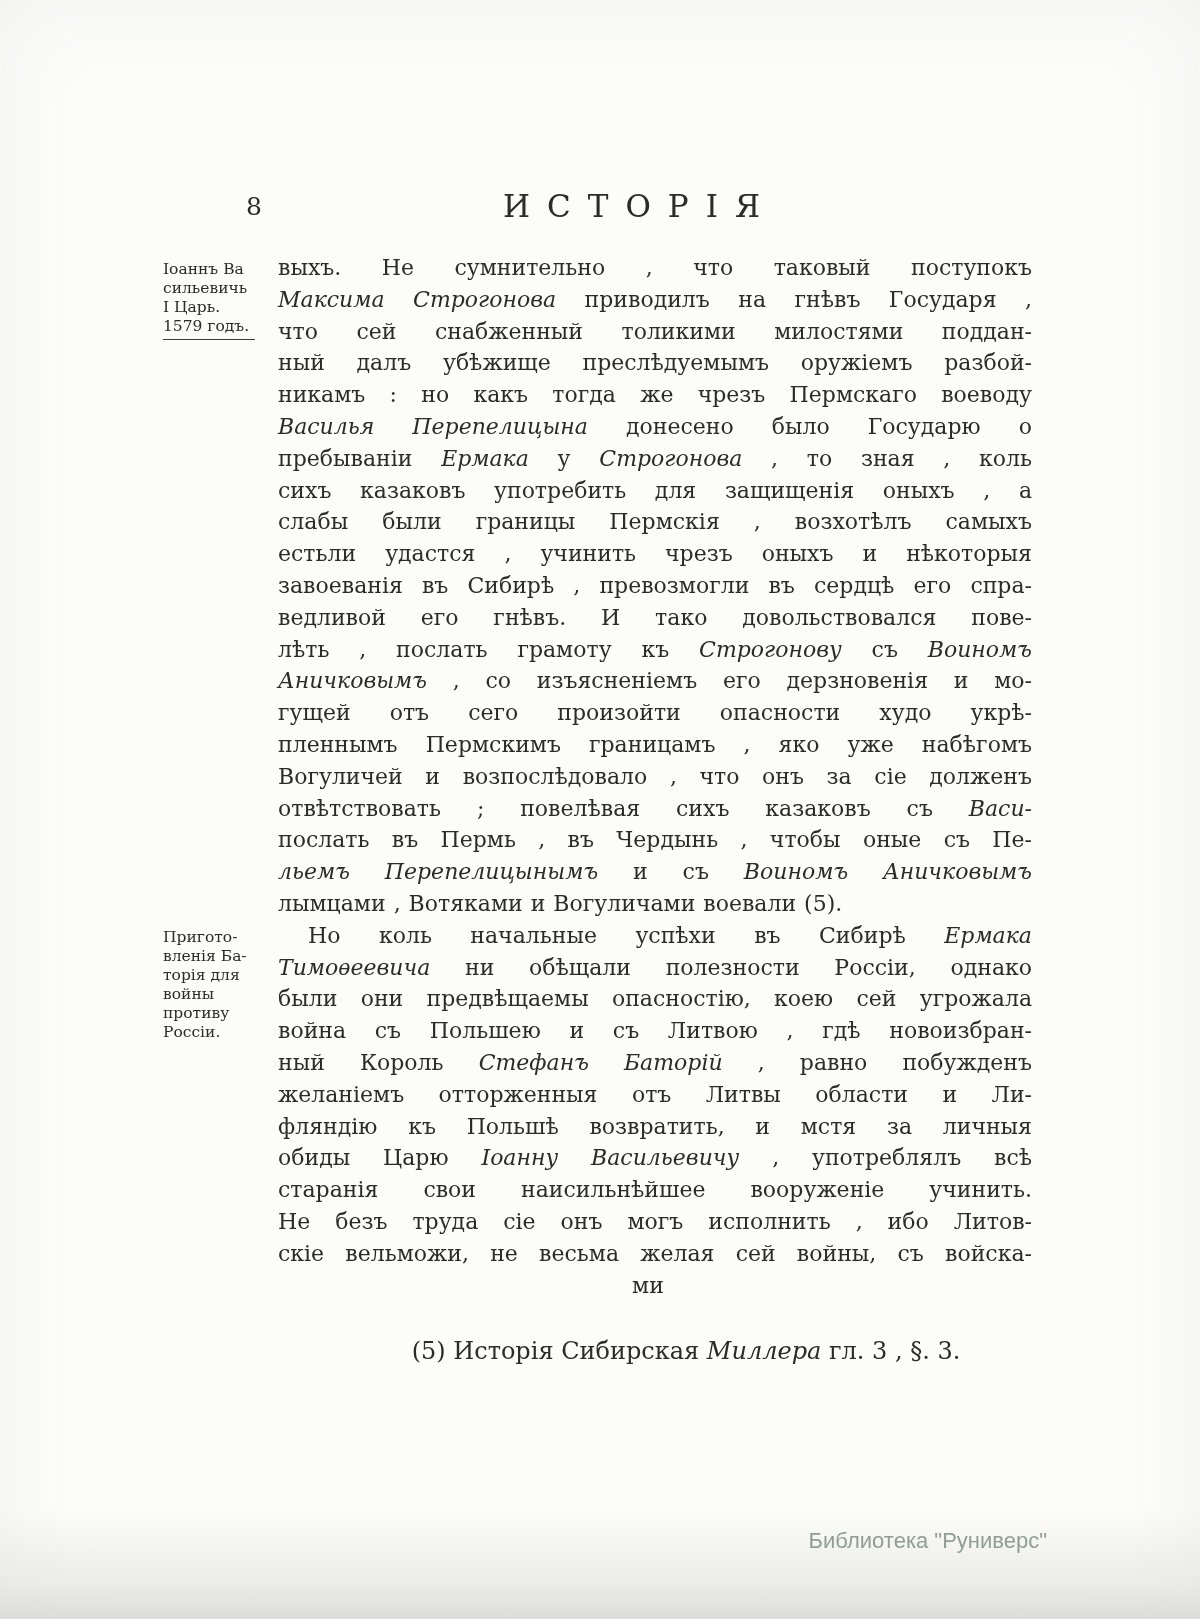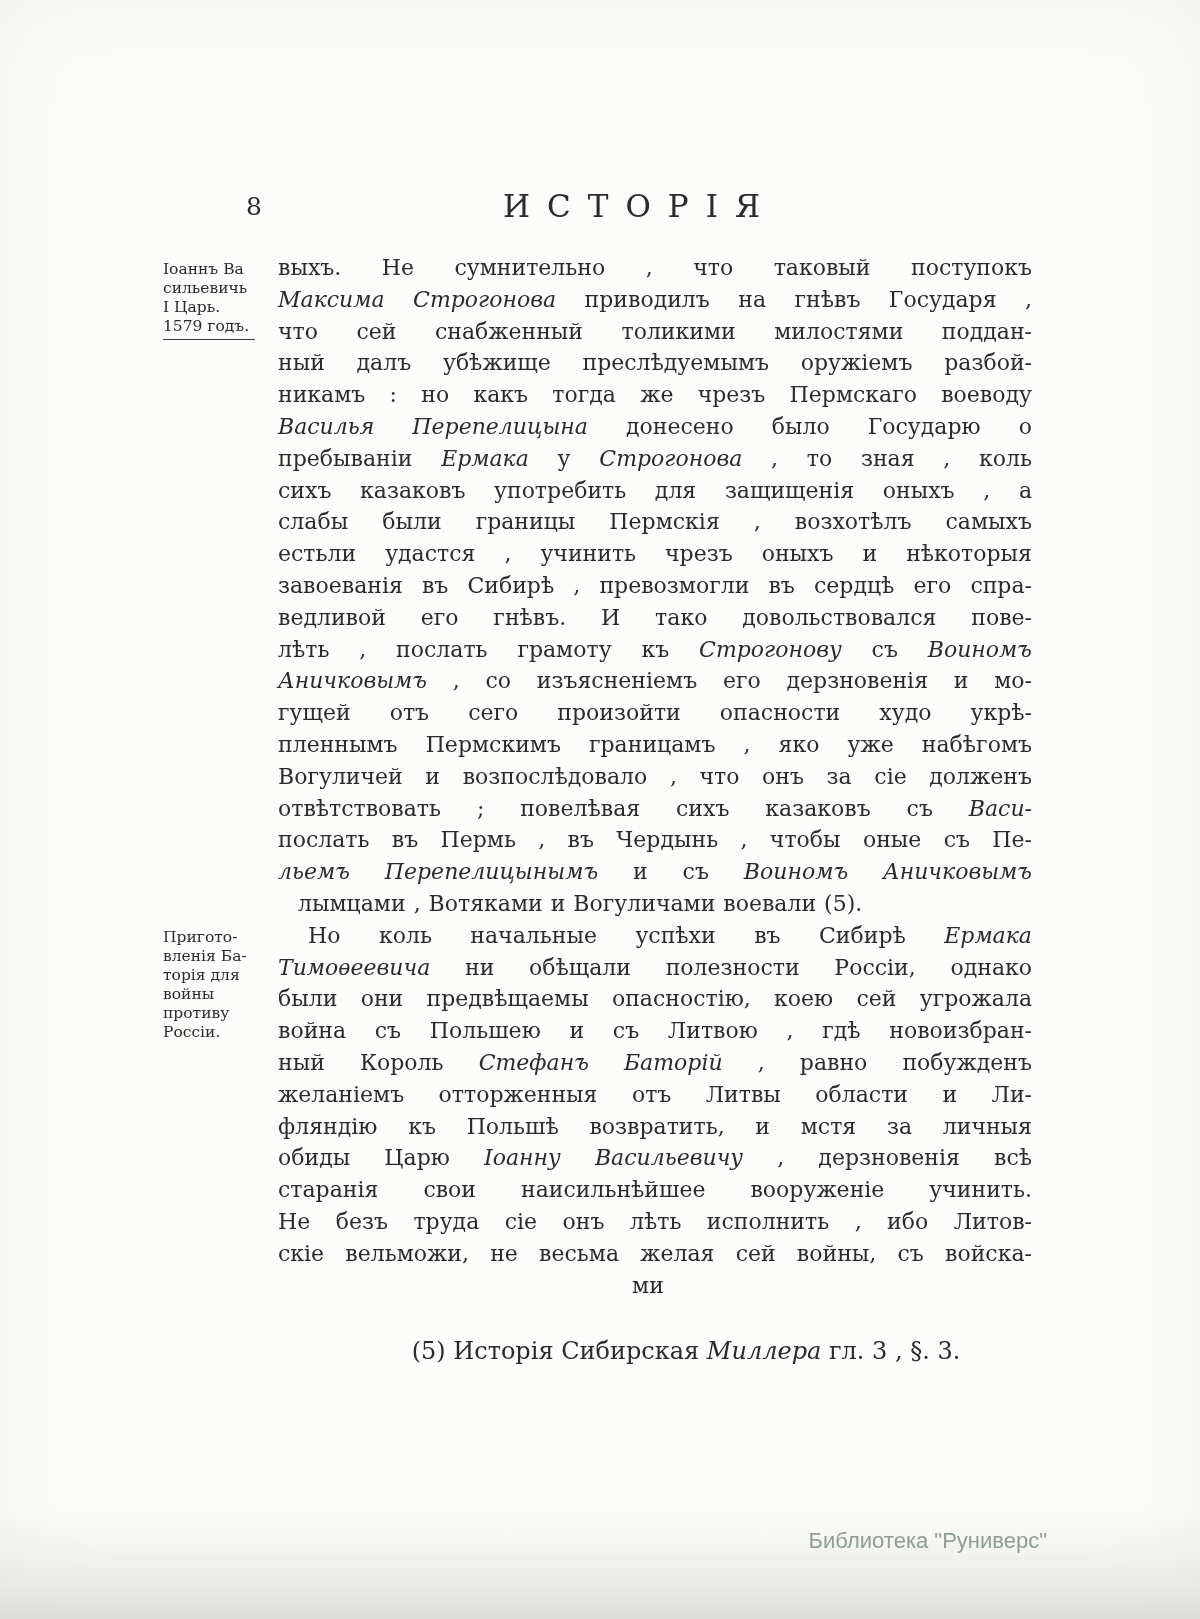--- a/index.html
+++ b/index.html
@@ -33,21 +33,21 @@
   .note-1{top:676px;}
   .margin-note.rule .mline:last-child{
     border-bottom:1.5px solid #3c3c3c;padding-bottom:3px;width:92px;
   }
   .text-col{position:absolute;left:278px;top:0;width:754px;}
   .tline{
     font-size:22px;line-height:31.8px;
     text-align:justify;text-align-last:justify;
     word-spacing:1px;
   }
-  .tline.lastline{text-align-last:left;margin-left:20px;}
+  .tline.lastline{text-align-last:left;}
   .paragraph.indent .tline:first-child{text-indent:30px;}
   .it{font-style:italic;}
   .catchword{
     font-size:22px;line-height:31.8px;text-align:center;padding-right:14px;
   }
   .footnote{
     position:absolute;top:1338px;left:278px;width:754px;
     font-size:24px;line-height:26px;padding-left:62px;box-sizing:border-box;text-align:center;
   }
   .watermark{
@@ -109,23 +109,23 @@
           <div class="tline lastline"><span>лымцами , Вотяками и Вогуличами воевали (5).</span></div>
         </div>
         <div class="paragraph indent">
           <div class="tline"><span>Но коль начальные успѣхи въ Сибирѣ </span><span class="it">Ермака</span></div>
           <div class="tline"><span class="it">Тимоѳеевича</span><span> ни обѣщали полезности Россіи, однако</span></div>
           <div class="tline"><span>были они предвѣщаемы опасностію, коею сей угрожала</span></div>
           <div class="tline"><span>война съ Польшею и съ Литвою , гдѣ новоизбран-</span></div>
           <div class="tline"><span>ный Король </span><span class="it">Стефанъ Баторій</span><span> , равно побужденъ</span></div>
           <div class="tline"><span>желаніемъ отторженныя отъ Литвы области и Ли-</span></div>
           <div class="tline"><span>фляндію къ Польшѣ возвратить, и мстя за личныя</span></div>
-          <div class="tline"><span>обиды Царю </span><span class="it">Іоанну Васильевичу</span><span> , дерзновенія всѣ</span></div>
+          <div class="tline"><span>обиды Царю </span><span class="it">Іоанну Васильевичу</span><span> , употреблялъ всѣ</span></div>
           <div class="tline"><span>старанія свои наисильнѣйшее вооруженіе учинить.</span></div>
-          <div class="tline"><span>Не безъ труда сіе онъ лѣть исполнить , ибо Литов-</span></div>
+          <div class="tline"><span>Не безъ труда сіе онъ могъ исполнить , ибо Литов-</span></div>
           <div class="tline"><span>скіе вельможи, не весьма желая сей войны, съ войска-</span></div>
         </div>
         <div class="catchword">ми</div>
     </div>
   </div>
 
   <div class="footnote">
     <span><span>(5)  Исторія  Сибирская  </span><span class="it">Миллера</span><span>  гл. 3 ,  §. 3.</span></span>
   </div>
 

